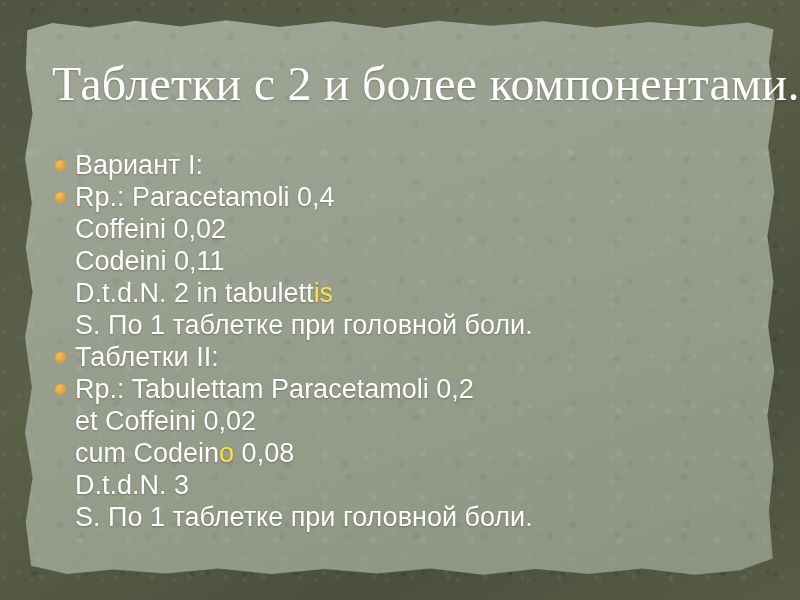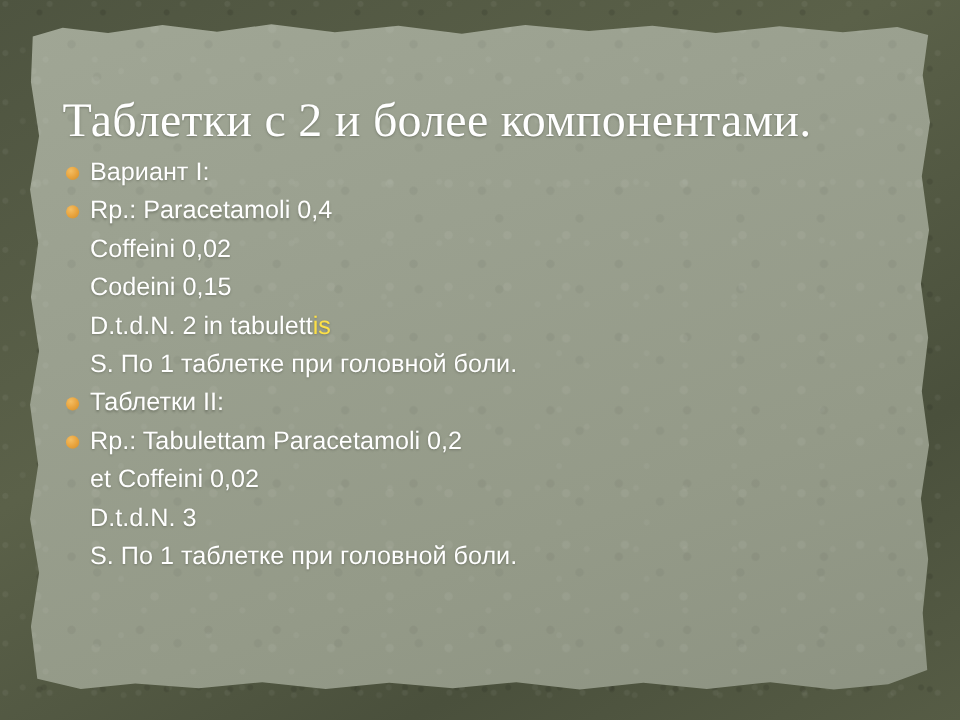--- a/index.html
+++ b/index.html
@@ -65,36 +65,35 @@
   }
 
   
   #slide .title {
     position: absolute;
     left: 52px;
     top: 62px;
     width: 700px;
     color: #ffffff;
     font-family: "Liberation Serif", "DejaVu Serif", serif;
-    font-size: 40px;
+    font-size: 48px;
     line-height: 44px;
     letter-spacing: .2px;
     white-space: nowrap;
     text-shadow: 0 1px 2px rgba(30,34,22,.35);
-    margin-top: 16px;
   }
 
   
   #slide .body {
     position: absolute;
     left: 52px;
-    top: 128px;
+    top: 149px;
     width: 700px;
     color: #ffffff;
-    font-size: 21px;
+    font-size: 27px;
     line-height: 32px;
   }
 
   #slide .line {
     position: relative;
     padding-left: 23px;
     white-space: pre;
     text-shadow: 0 1px 2px rgba(30,34,22,.30);
   }
 
@@ -119,23 +118,24 @@
 
   <div class="frame-bg"></div>
   <div class="paper"></div>
 
   <div class="title">Таблетки с 2 и более компонентами.</div>
 
   <div class="body">
       <div class="line"><span class="bullet"></span><span>Вариант I:</span></div>
       <div class="line"><span class="bullet"></span><span>Rp.: Paracetamoli 0,4</span></div>
       <div class="line"><span>Coffeini 0,02</span></div>
-      <div class="line"><span>Codeini 0,15</span></div>
+      <div class="line"><span>Codeini 0,11</span></div>
       <div class="line"><span>D.t.d.N. 2 in tabulett</span><span class="hl">is</span></div>
       <div class="line"><span>S. По 1 таблетке при головной боли.</span></div>
       <div class="line"><span class="bullet"></span><span>Таблетки II:</span></div>
       <div class="line"><span class="bullet"></span><span>Rp.: Tabulettam Paracetamoli 0,2</span></div>
       <div class="line"><span>et Coffeini 0,02</span></div>
+      <div class="line"><span>cum Codein</span><span class="hl">o</span><span> 0,08</span></div>
       <div class="line"><span>D.t.d.N. 3</span></div>
       <div class="line"><span>S. По 1 таблетке при головной боли.</span></div>
     </div>
 
 </div>
 
 </body></html>

